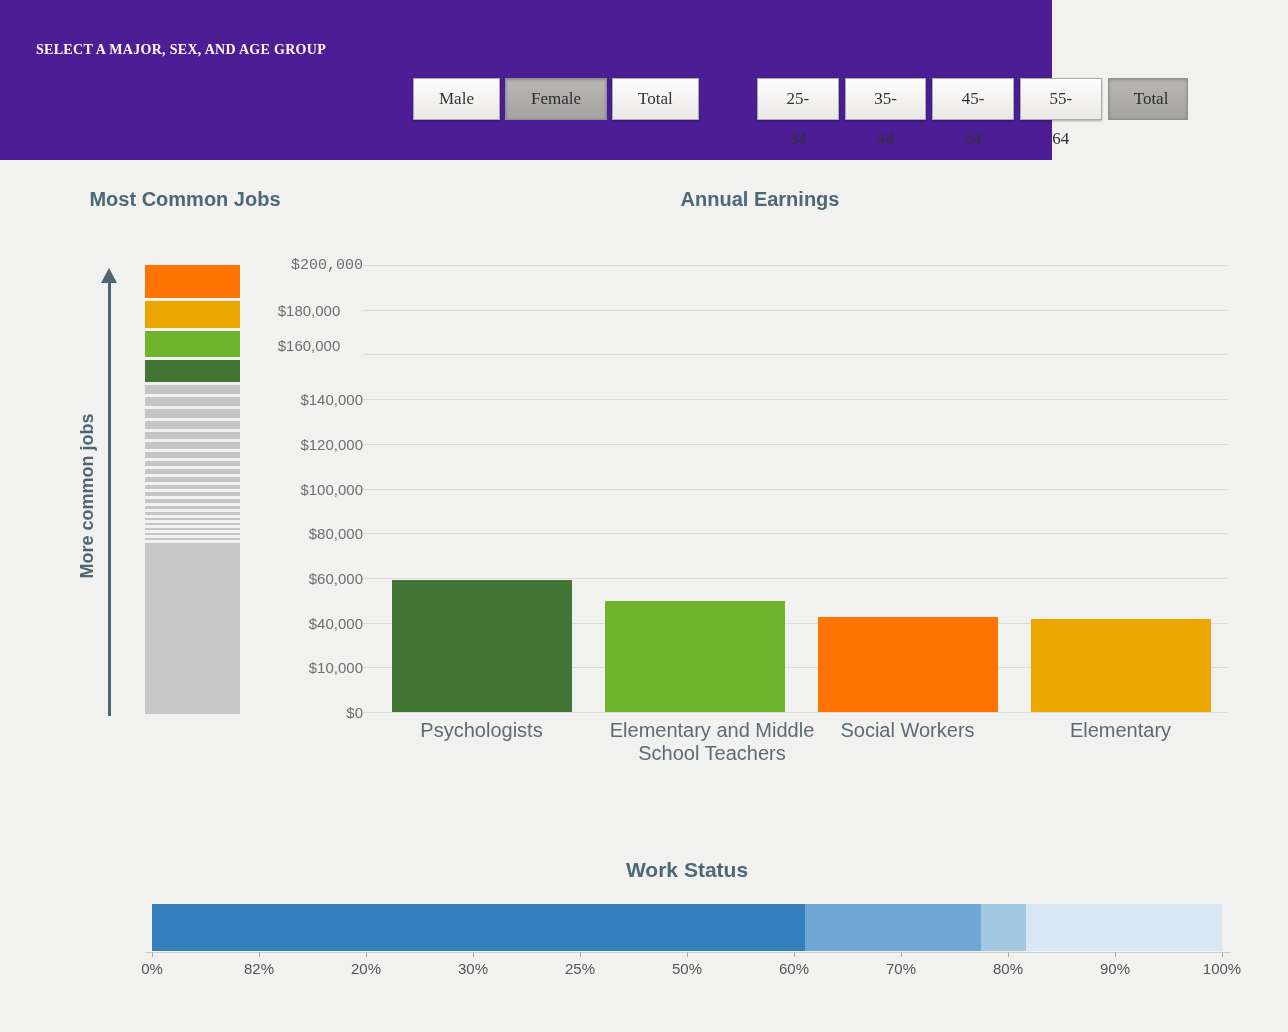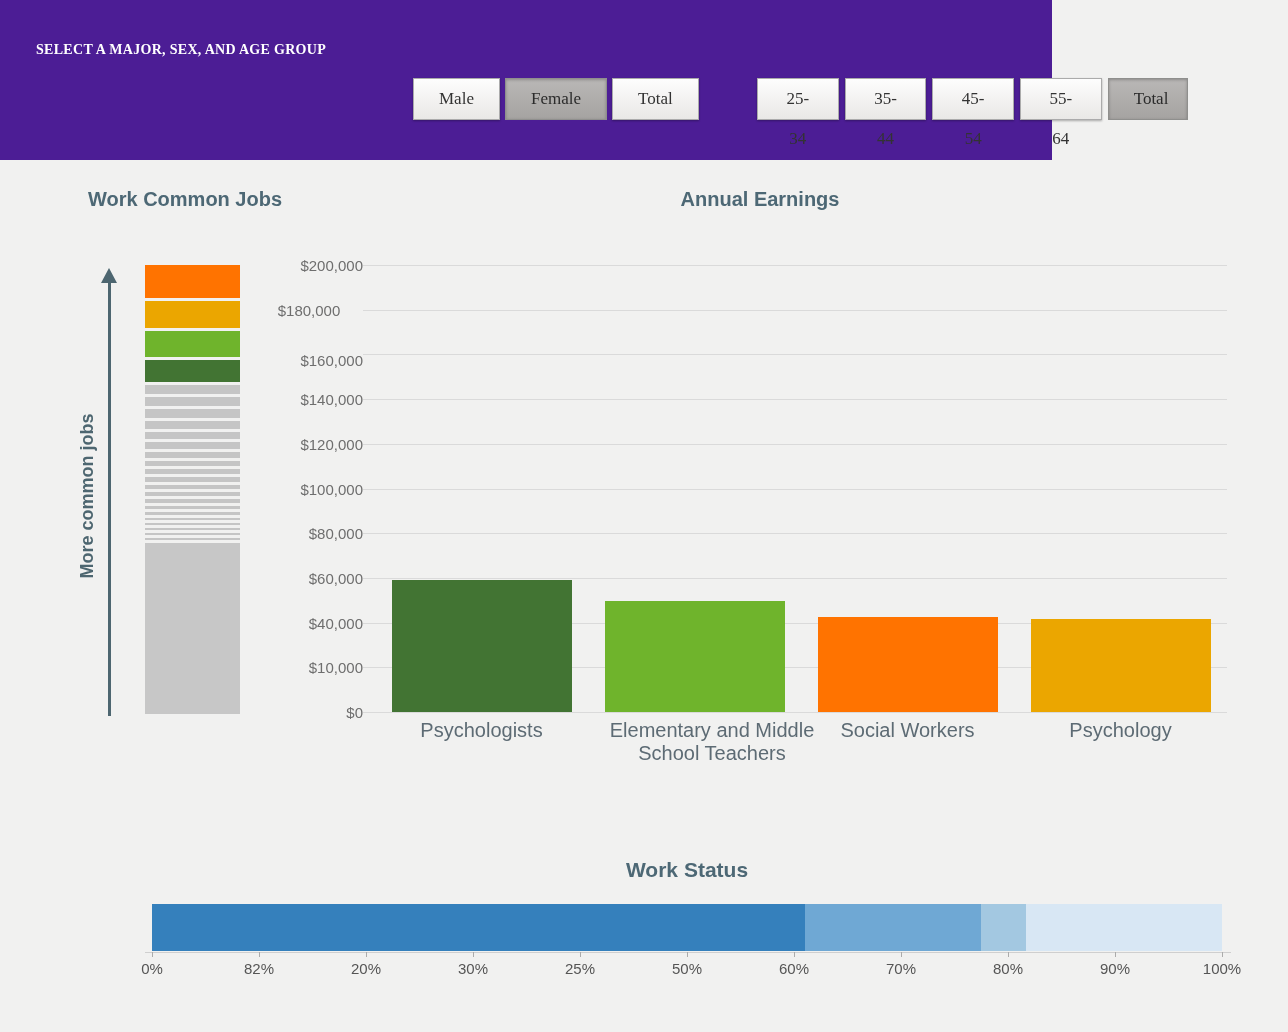--- a/index.html
+++ b/index.html
@@ -106,21 +106,21 @@
     </div>
   <div class="btn-group age-group">
       <div class="btn">25-34</div>
       <div class="btn">35-44</div>
       <div class="btn">45-54</div>
       <div class="btn">55-64</div>
       <div class="btn selected">Total</div>
     </div>
 </div>
 
-<div class="section-title jobs-title">Work Common Jobs</div>
+<div class="section-title jobs-title">Most Common Jobs</div>
 <div class="section-title earnings-title">Annual Earnings</div>
 <div class="section-title workstatus-title">Work Status</div>
 
 <div class="jobs-arrow">
   <div class="jobs-arrow-head"></div>
   <div class="jobs-arrow-line"></div>
 </div>
 <div class="jobs-arrow-label">More common jobs</div>
 <div class="jobs-bar">
     <div class="jobs-seg seg-dots" style="height: 33px; flex: 0 0 auto; background: rgb(255, 115, 0);"></div>
@@ -144,23 +144,23 @@
     <div class="jobs-seg seg-stripes" style="height: 3px; flex: 0 0 auto; background: rgb(197, 197, 197);"></div>
     <div class="jobs-seg seg-stripes" style="height: 2.5px; flex: 0 0 auto; background: rgb(197, 197, 197);"></div>
     <div class="jobs-seg seg-stripes" style="height: 2px; flex: 0 0 auto; background: rgb(197, 197, 197);"></div>
     <div class="jobs-seg seg-stripes" style="height: 2px; flex: 0 0 auto; background: rgb(197, 197, 197);"></div>
     <div class="jobs-seg seg-stripes" style="height: 2px; flex: 0 0 auto; background: rgb(197, 197, 197);"></div>
     <div class="jobs-seg seg-stripes" style="height: 2px; flex: 0 0 auto; background: rgb(197, 197, 197);"></div>
     <div class="jobs-seg seg-dots seg-big" style="background: rgb(199, 199, 199);"></div>
   </div>
 
 <div class="y-labels">
-    <div class="y-label" style="top: -8px;">$200,000</div>
+    <div class="y-label" style="top: -8px; font-family: Liberation Mono, monospace;">$200,000</div>
     <div class="y-label" style="top: 36.7px; text-align: center;">$180,000</div>
-    <div class="y-label" style="top: 87px;">$160,000</div>
+    <div class="y-label" style="top: 72px; text-align: center;">$160,000</div>
     <div class="y-label" style="top: 126.1px;">$140,000</div>
     <div class="y-label" style="top: 170.8px;">$120,000</div>
     <div class="y-label" style="top: 215.5px;">$100,000</div>
     <div class="y-label" style="top: 260.2px;">$80,000</div>
     <div class="y-label" style="top: 304.9px;">$60,000</div>
     <div class="y-label" style="top: 349.6px;">$40,000</div>
     <div class="y-label" style="top: 394.3px;">$10,000</div>
     <div class="y-label" style="top: 439px;">$0</div>
   </div>
 <div class="earnings-plot">
@@ -177,21 +177,21 @@
     <div class="gridline" style="top: 447px;"></div>
     <div class="earnings-bar" style="left: 16.5px; height: 131.865px; background: rgb(66, 116, 51);"></div>
     <div class="earnings-bar" style="left: 229.5px; height: 110.632px; background: rgb(111, 180, 44);"></div>
     <div class="earnings-bar" style="left: 442.5px; height: 94.9875px; background: rgb(255, 115, 0);"></div>
     <div class="earnings-bar" style="left: 655.5px; height: 92.7525px; background: rgb(235, 166, 0);"></div>
   </div>
 <div class="x-labels">
     <div class="x-label" style="left: -3.5px;">Psychologists</div>
     <div class="x-label" style="left: 227px;">Elementary and Middle School Teachers</div>
     <div class="x-label" style="left: 422.5px;">Social Workers</div>
-    <div class="x-label" style="left: 635.5px;">Psychology</div>
+    <div class="x-label" style="left: 635.5px;">Elementary</div>
   </div>
 
 <div class="ws-bar">
     <div class="ws-seg" style="width: 61%; background: rgb(53, 128, 188);"></div>
     <div class="ws-seg" style="width: 16.5%; background: rgb(111, 168, 212);"></div>
     <div class="ws-seg tex" style="width: 4.2%; background: rgb(163, 200, 225);"></div>
     <div class="ws-seg tex" style="width: 18.3%; background: rgb(216, 231, 244);"></div>
   </div>
 <div class="ws-axis-line"></div>
 <div class="ws-ticks">

